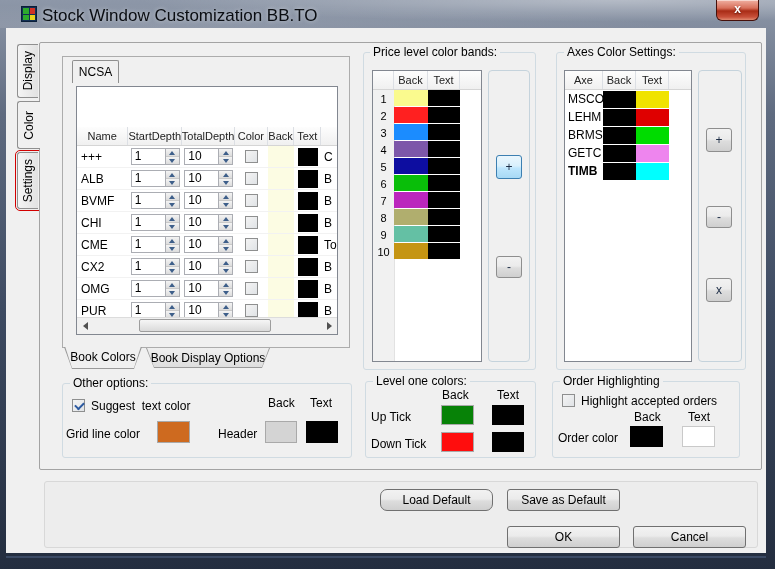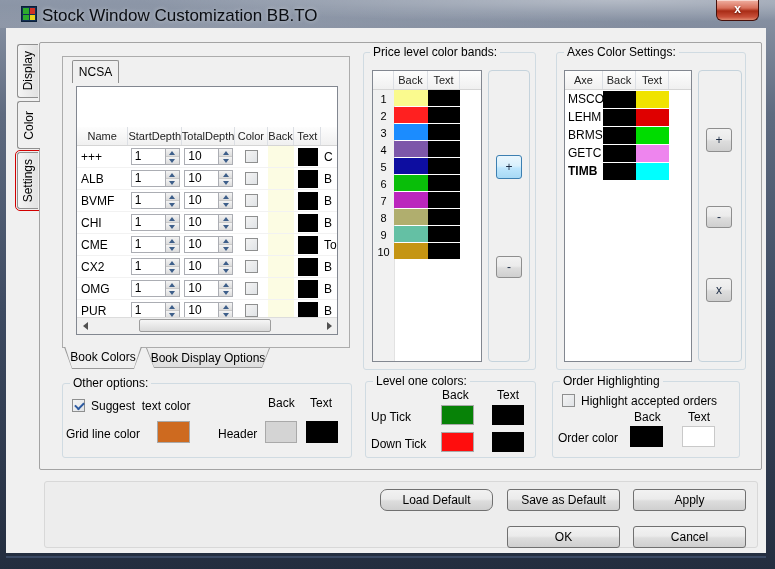--- a/index.html
+++ b/index.html
@@ -700,16 +700,15 @@
   <div class="optlabel" style="left:581px;top:394px;">Highlight accepted orders</div>
   <div class="optlabel" style="left:634px;top:410px;">Back</div>
   <div class="optlabel" style="left:688px;top:410px;">Text</div>
   <div class="optlabel" style="left:558px;top:431px;">Order color</div>
   <div class="swatch" style="left: 630px; top: 426px; width: 33px; height: 21px; border-color: rgb(0, 0, 0); background-color: rgb(0, 0, 0);"></div>
   <div class="swatch" style="left: 682px; top: 426px; width: 33px; height: 21px; border-color: rgb(201, 201, 201); background-color: rgb(255, 255, 255);"></div>
 
   <div class="bottom-panel"></div>
   <div class="abtn" style="left:380px;top:489px;border-radius:7px;">Load Default</div>
   <div class="abtn" style="left:507px;top:489px;">Save as Default</div>
-  <div class="abtn" style="left:633px;top:489px;">Apply</div>
   <div class="abtn" style="left:507px;top:526px;">OK</div>
   <div class="abtn" style="left:633px;top:526px;">Cancel</div>
 </div>
 
 </body></html>

